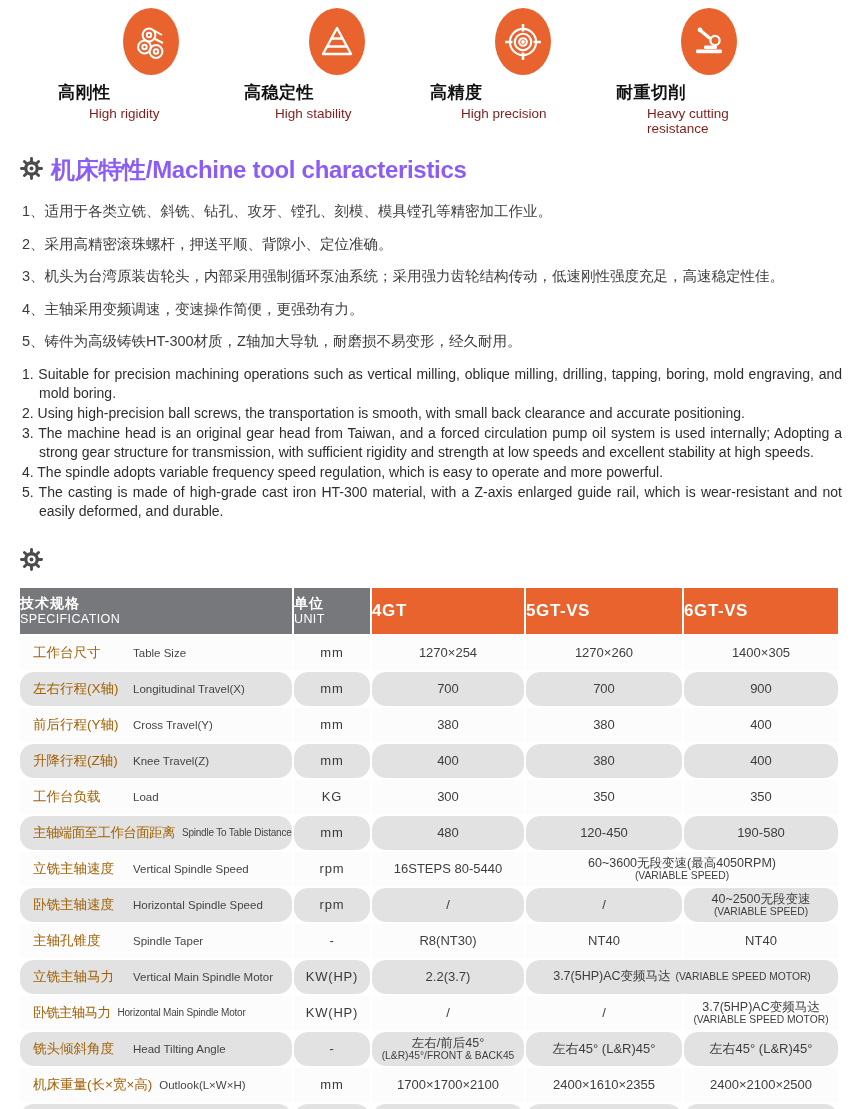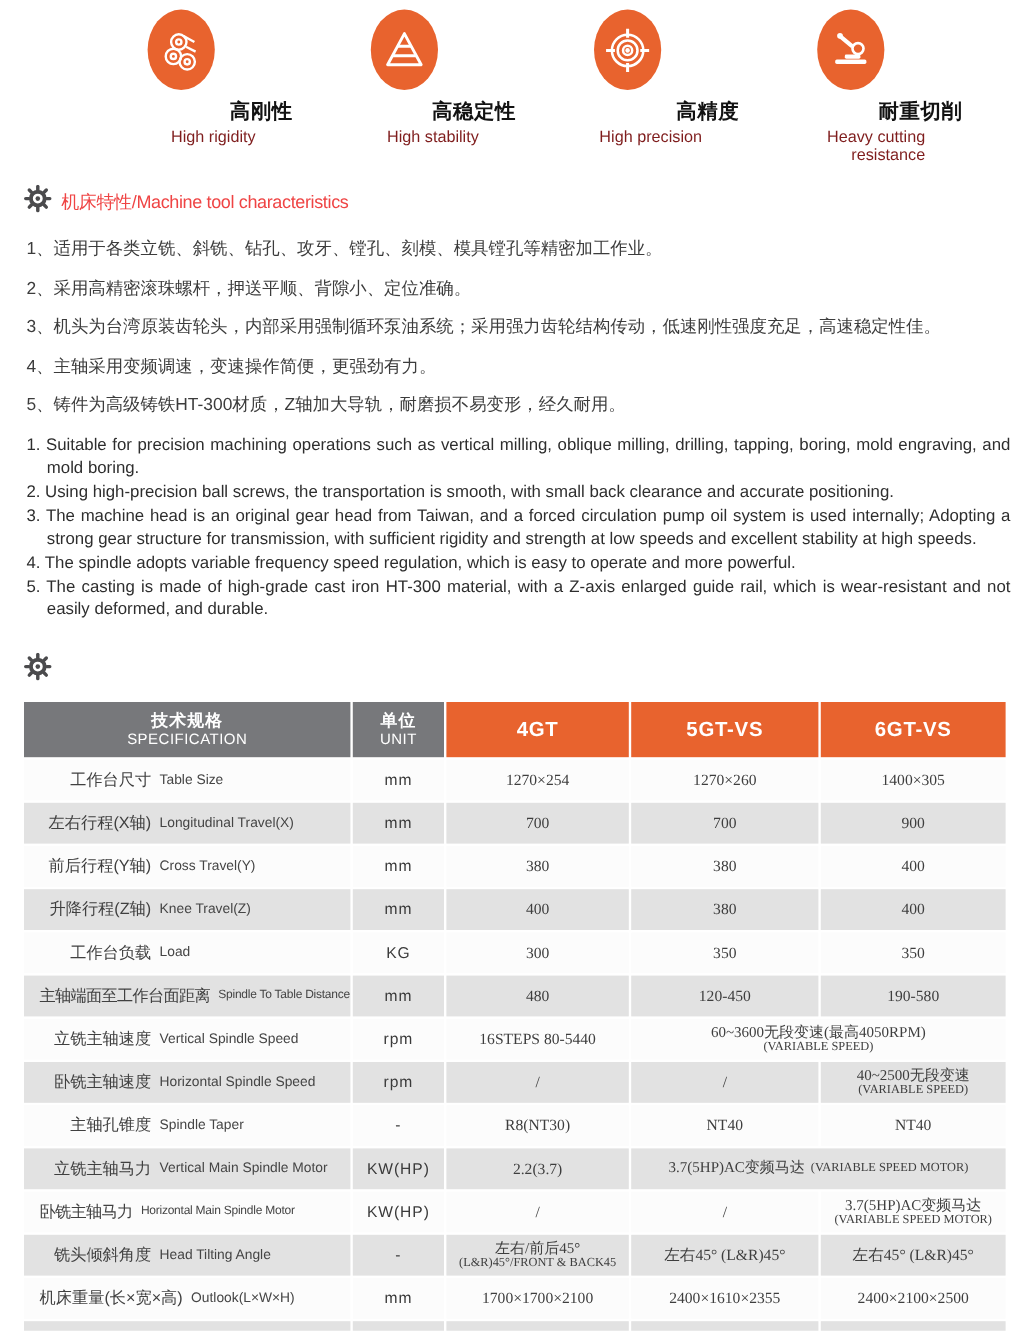--- a/index.html
+++ b/index.html
@@ -3,54 +3,54 @@
 <meta charset="utf-8">
 <style>
   html,body{margin:0;padding:0;}
   body{
     width:860px;height:1109px;background:#ffffff;overflow:hidden;position:relative;
     font-family:"Liberation Sans","DejaVu Sans",sans-serif;color:#333;
     -webkit-font-smoothing:antialiased;
   }
   
   .features{display:grid;grid-template-columns:repeat(4,1fr);padding:8px 58px 0;}
-  .feature{text-align:right;}
+  .feature{text-align:left;}
   .feat-icon{width:56px;height:67px;border-radius:50%;background:#E8632E;
     display:flex;align-items:center;justify-content:center;margin:0 auto;}
   .feat-cn{font-size:17px;font-weight:700;color:#121212;margin-top:6px;letter-spacing:0.5px;}
   .feat-en{font-size:13.5px;color:#7f1d1d;line-height:1.12;max-width:124px;margin:2px auto 0;}
   
   .sec-title{display:flex;align-items:center;gap:8px;margin:18px 0 0 20px;}
-  .sec-title .txt{font-size:15px;font-weight:400;color:#ef4444;letter-spacing:-0.3px;}
+  .sec-title .txt{font-size:24px;font-weight:700;color:#8b5cf6;letter-spacing:-0.3px;}
   
   .cn-list{margin:16px 20px 0 22px;}
   .cn-list .li{font-size:14.5px;color:#3c3c3c;margin-bottom:13.5px;white-space:nowrap;}
   .en-list{margin:3px 18px 0 22px;text-align:justify;}
   .en-list .li{font-size:14px;color:#2e2e2e;line-height:1.36;padding-left:17px;text-indent:-17px;margin-bottom:1px;}
   
   .spec-table{
     display:grid;width:818px;margin:13px 0 0 20px;
     grid-template-columns:272px 76px 152px 156px 154px;
     grid-template-rows:46px;grid-auto-rows:34px;gap:2px;background:#fff;
   }
-  .th{display:flex;flex-direction:column;align-items:center;justify-content:center;color:#fff;line-height:1.18;}
+  .th{display:flex;flex-direction:column;justify-content:center;color:#fff;line-height:1.18;}
   .th-gray{background:#77787B;}
   .th-orange{background:#E8632E;font-size:17px;font-weight:700;letter-spacing:0.6px;}
   .th-cn{font-size:14px;font-weight:700;letter-spacing:1px;}
   .th-sub{font-size:12.5px;letter-spacing:0.4px;}
   .cell{display:flex;align-items:center;justify-content:center;background:#fcfcfc;
     font-size:13px;color:#3e3e3e;overflow:hidden;}
-  .cell.alt{background:#E2E2E2;}
+  .cell.alt{background:#E2E2E2;border-radius:14px;}
   .lab{justify-content:flex-start;padding-left:13px;gap:7px;}
-  .lab-cn{font-size:13.5px;min-width:93px;color:#404040;white-space:nowrap;text-align:right;}
+  .lab-cn{font-size:13.5px;min-width:93px;color:#a16207;white-space:nowrap;}
   .lab-en{font-size:11.5px;color:#454545;white-space:nowrap;}
   .tight .lab-cn{min-width:0;letter-spacing:-0.6px;}
   .tight .lab-en{font-size:10px;letter-spacing:-0.2px;}
   .unit{letter-spacing:0.8px;font-size:13px;color:#3a3a3a;}
-  .val{font-family:Liberation Serif, serif;}
+  .val{font-family:Liberation Sans, sans-serif;}
   .stack-sub{flex-direction:column;line-height:1.12;}
   .inline-sub{gap:5px;}
   .val-main{font-size:12.5px;}
   .val-sub{font-size:10.3px;}
 </style>
 </head>
 <body>
 
 <div class="features">
   <div class="feature">

